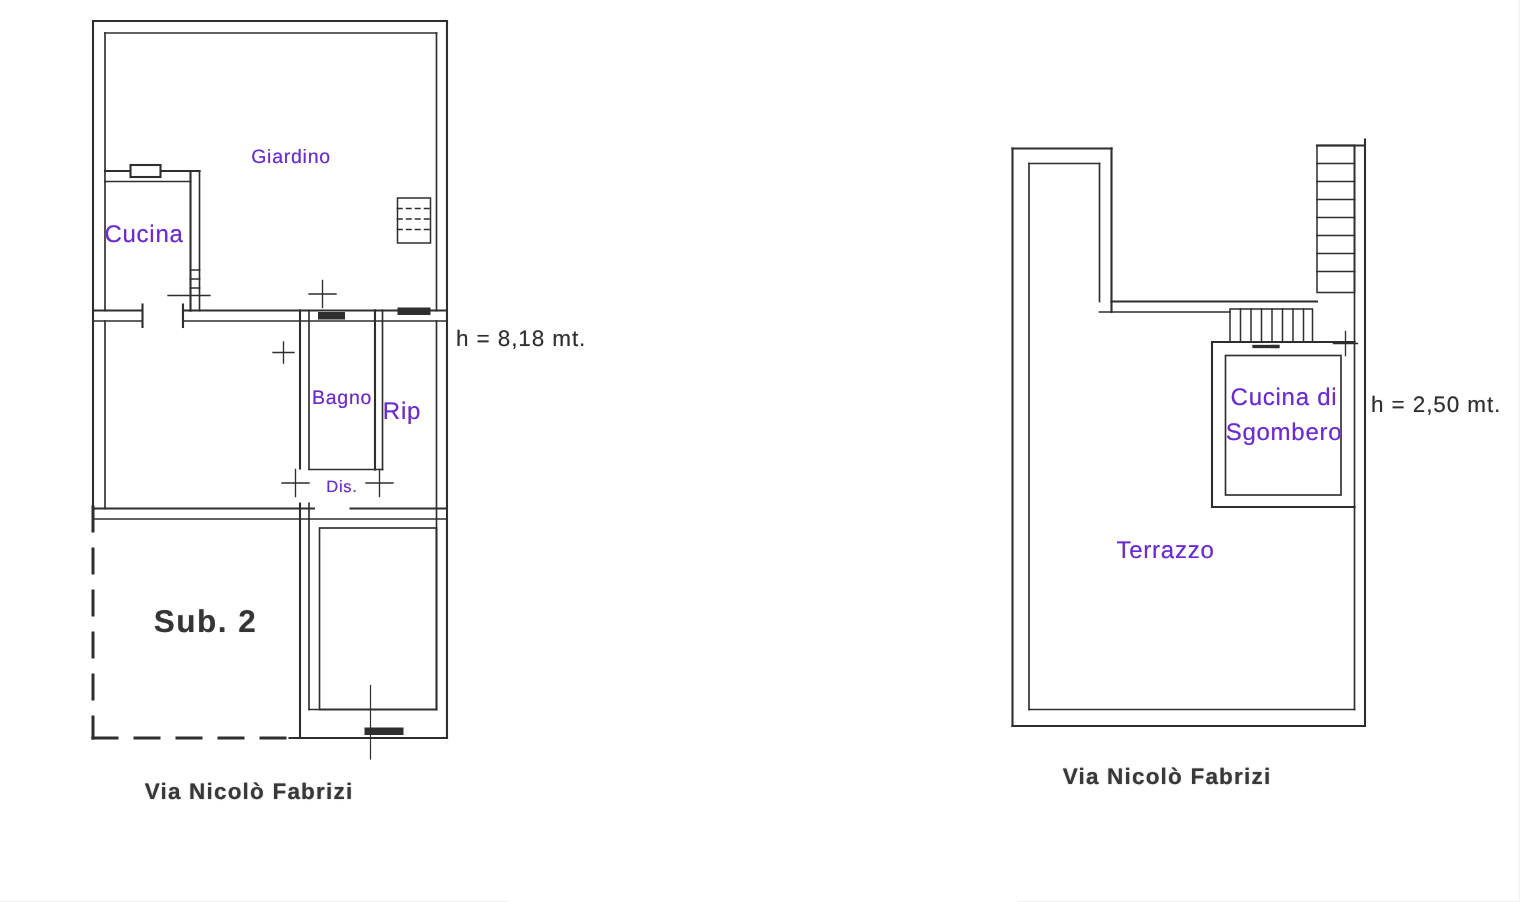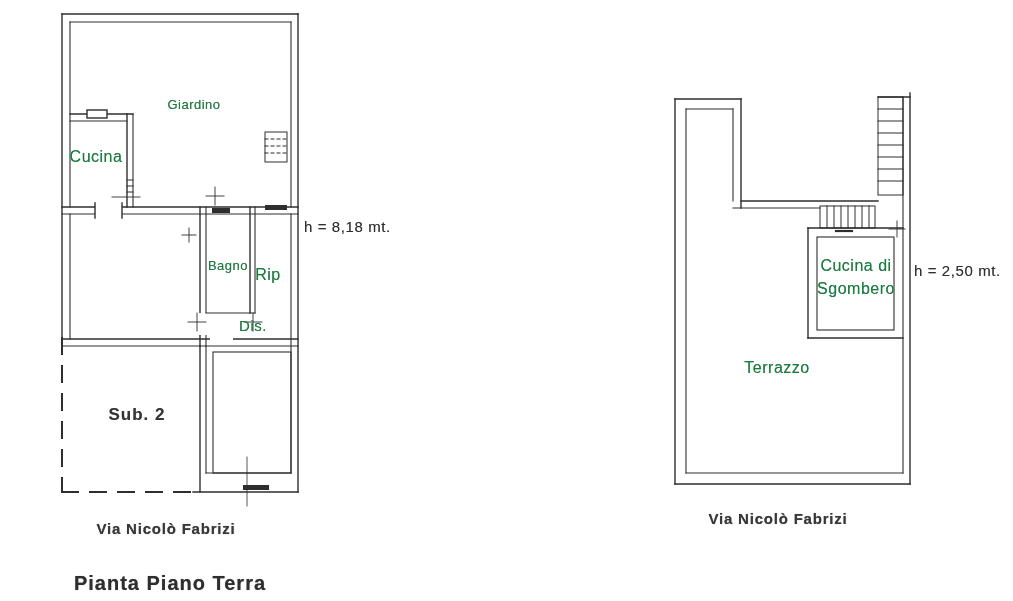--- a/index.html
+++ b/index.html
@@ -9,28 +9,28 @@
     width:1013px;height:601px;
     background:#ffffff;
     overflow:hidden;
     font-family:"Liberation Sans", sans-serif;
   }
   .page svg{position:absolute;left:0;top:0;}
   .lbl{
     position:absolute;
     transform:translate(-50%,-50%);
     white-space:nowrap;
-    color:#15803d;
+    color:#6d28d9;
     text-shadow:0 0 0.6px #9a9a9a;
     letter-spacing:0.5px;
   }
   .lbl.room{font-size:13px;}
   .lbl.small{font-size:16px;}
-  .lbl.tiny{font-size:15px;margin-left:25px;}
-  .lbl.sub{font-size:17px;color:#353535;font-weight:600;letter-spacing:1px;}
+  .lbl.tiny{font-size:11px;}
+  .lbl.sub{font-size:21px;color:#353535;font-weight:600;letter-spacing:1px;}
   .lbl.note{font-size:15px;color:#2f2f2f;transform:translate(0,-50%);letter-spacing:0.6px;}
   .lbl.street{font-size:15px;color:#383838;font-weight:600;letter-spacing:0.8px;text-shadow:0 0 0.8px #777;}
   .lbl.title{font-size:20px;color:#2e2e2e;font-weight:600;letter-spacing:1px;text-shadow:0 0 0.8px #777;}
 </style>
 </head>
 <body>
 
 <div class="page">
 
   <svg width="1013" height="601" viewBox="0 0 1013 601" stroke="#2e2e2e" fill="none" stroke-width="1.4" stroke-linecap="square">
@@ -155,21 +155,20 @@
   </svg>
 
   <div class="lbl room" style="left:194px;top:104px;">Giardino</div>
   <div class="lbl small" style="left:96px;top:157px;">Cucina</div>
   <div class="lbl room" style="left:228px;top:265px;">Bagno</div>
   <div class="lbl small" style="left:268px;top:275px;">Rip</div>
   <div class="lbl tiny" style="left:228px;top:325px;">Dis.</div>
   <div class="lbl sub" style="left:137px;top:415px;">Sub. 2</div>
   <div class="lbl note" style="left:304px;top:226px;">h = 8,18 mt.</div>
   <div class="lbl street" style="left:166px;top:528px;">Via Nicolò Fabrizi</div>
-  <div class="lbl title" style="left:170px;top:583px;">Pianta Piano Terra</div>
 
   <div class="lbl small" style="left:856px;top:266px;">Cucina di</div>
   <div class="lbl small" style="left:856px;top:289px;">Sgombero</div>
   <div class="lbl small" style="left:777px;top:368px;text-align:center;">Terrazzo</div>
   <div class="lbl note" style="left:914px;top:238px;margin-top:32px;">h = 2,50 mt.</div>
   <div class="lbl street" style="left:778px;top:518px;">Via Nicolò Fabrizi</div>
 
 </div>
 
 </body></html>

